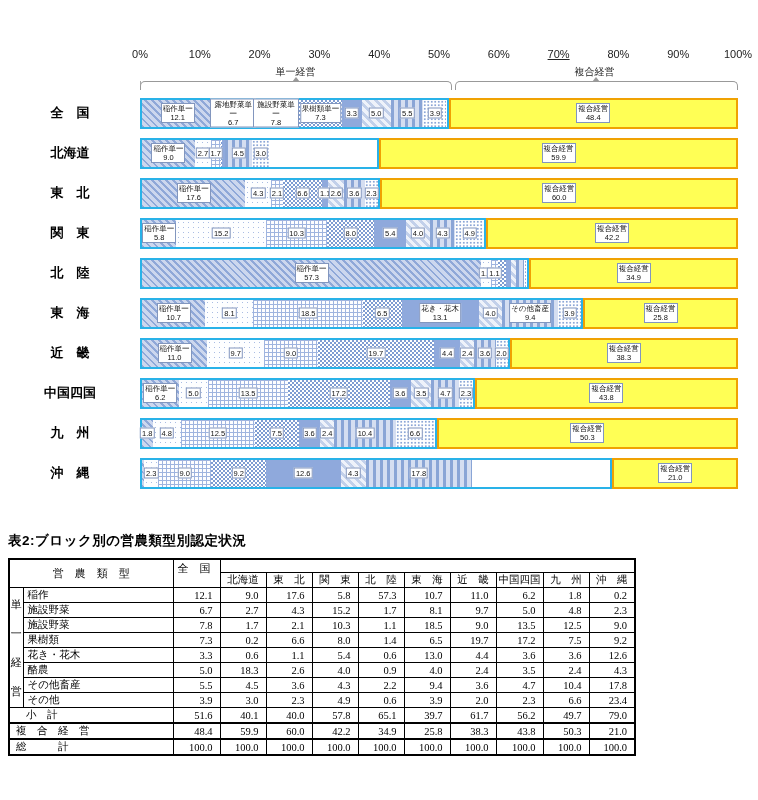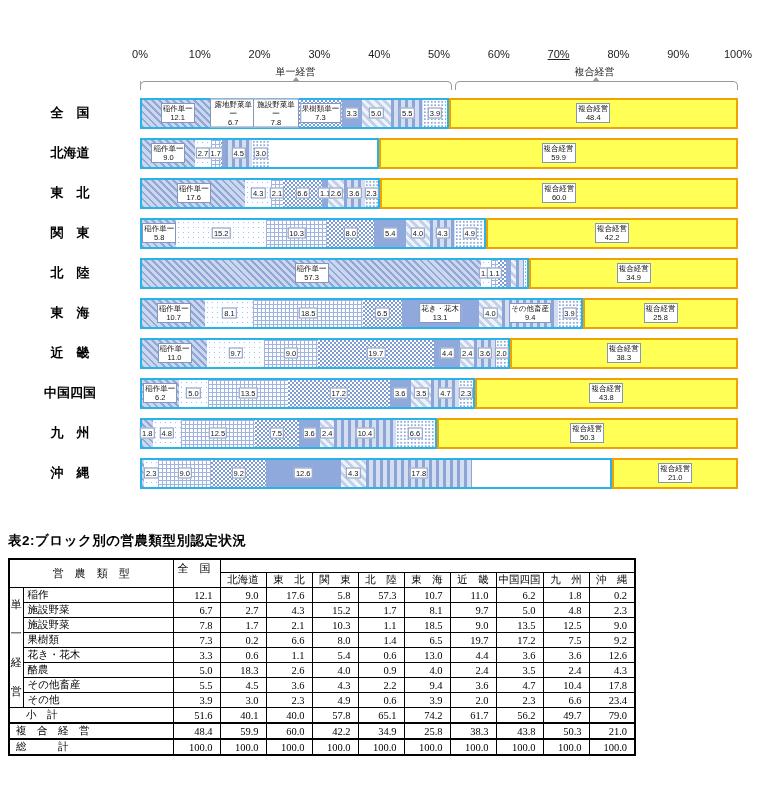--- a/index.html
+++ b/index.html
@@ -754,21 +754,21 @@
           <td class="num">6.6</td>
           <td class="num">23.4</td>
         </tr>
         <tr>
           <td class="rowspan2 indent" colspan="2">小　計</td>
           <td class="num">51.6</td>
           <td class="num">40.1</td>
           <td class="num">40.0</td>
           <td class="num">57.8</td>
           <td class="num">65.1</td>
-          <td class="num">74.2</td>
+          <td class="num">39.7</td>
           <td class="num">61.7</td>
           <td class="num">56.2</td>
           <td class="num">49.7</td>
           <td class="num">79.0</td>
         </tr>
         <tr class="sep">
           <td class="rowspan2" colspan="2">複　合　経　営</td>
           <td class="num">48.4</td>
           <td class="num">59.9</td>
           <td class="num">60.0</td>

